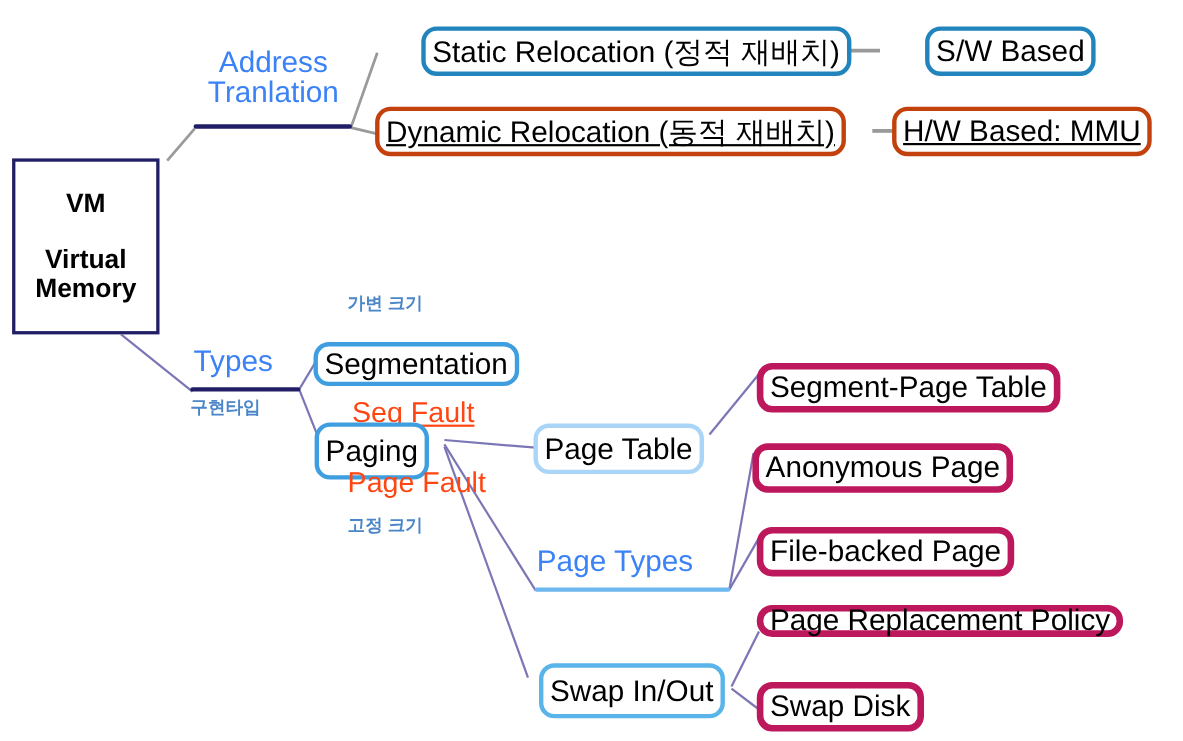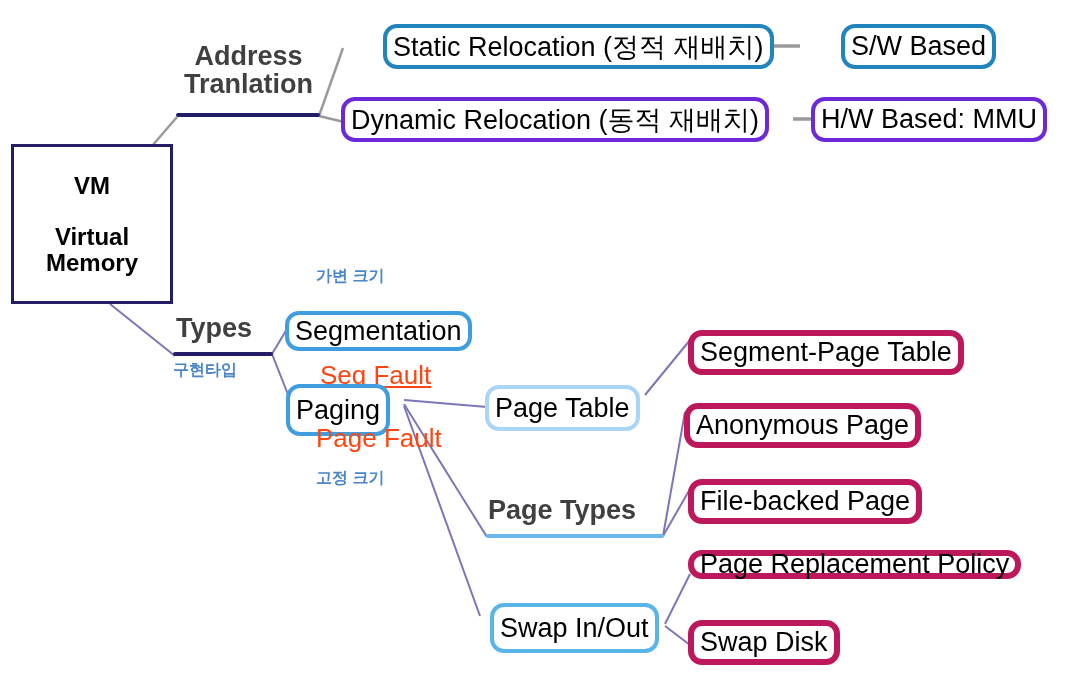--- a/index.html
+++ b/index.html
@@ -13,28 +13,28 @@
   
   .root{border:3px solid #211e66;border-radius:0;flex-direction:column;
         font-weight:bold;line-height:1.05;}
   .root .l1{font-size:24px;}
   .root .l2{font-size:24px;margin-top:26px;text-align:center;}
   .root .l3{font-size:24px;text-align:center;}
 
   
   .pill{border-radius:14px;font-size:27px;padding:0 6px;}
   .pill.b-steel{border:4px solid #2284bd;margin-left:42px;}
-  .pill.b-teal{border:4px solid #6d28d9;}
+  .pill.b-teal{border:4px solid #c2410c;text-decoration:underline;}
   .pill.b-blue{border:4px solid #3f9ee0;}
   .pill.b-sky{border:4px solid #59b4e9;}
   .pill.b-lightblue{border:4px solid #aad5f6;}
   .pill.b-palecyan{border:6px solid #be185d;}
 
   
-  .label{position:absolute;font-size:27px;color:#404040;white-space:nowrap;font-weight:bold;}
+  .label{position:absolute;font-size:27px;color:#3b82f6;white-space:nowrap;}
   .label.two{line-height:1.02;text-align:center;}
   .bar{position:absolute;height:4px;border-radius:2px;}
   .bar.navy{background:#211e66;}
   .bar.lightblue{background:#6cb7ee;}
 
   .kolabel{position:absolute;font-size:16px;font-weight:bold;color:#4a86c8;white-space:nowrap;}
   .fault{position:absolute;font-size:26px;color:#ff4612;white-space:nowrap;}
 </style>
 </head>
 <body>
@@ -69,21 +69,21 @@
 
     <path d="M663,536 L685,412" stroke="#7b76b5" stroke-width="2" fill="none"></path>
 
     <path d="M663,536 L690,489" stroke="#7b76b5" stroke-width="2" fill="none"></path>
 
     <path d="M665,624 L690,574" stroke="#7b76b5" stroke-width="2" fill="none"></path>
 
     <path d="M665,626 L690,645" stroke="#7b76b5" stroke-width="2" fill="none"></path>
   </svg>
 
-  <div class="node root" style="left:11px;top:144px;width:162px;height:160px;">
+  <div class="node root" style="left:11px;top:144px;width:134px;height:160px;">
     <span class="l1">VM</span>
     <span class="l2">Virtual</span>
     <span class="l3">Memory</span>
   </div>
 
   <div class="label two" style="left:176px;top:43px;width:145px;">
     <div>Address</div>
     <div>Tranlation</div>
   </div>
   <div class="bar navy" style="left:176px;top:113px;width:144px;"></div>

